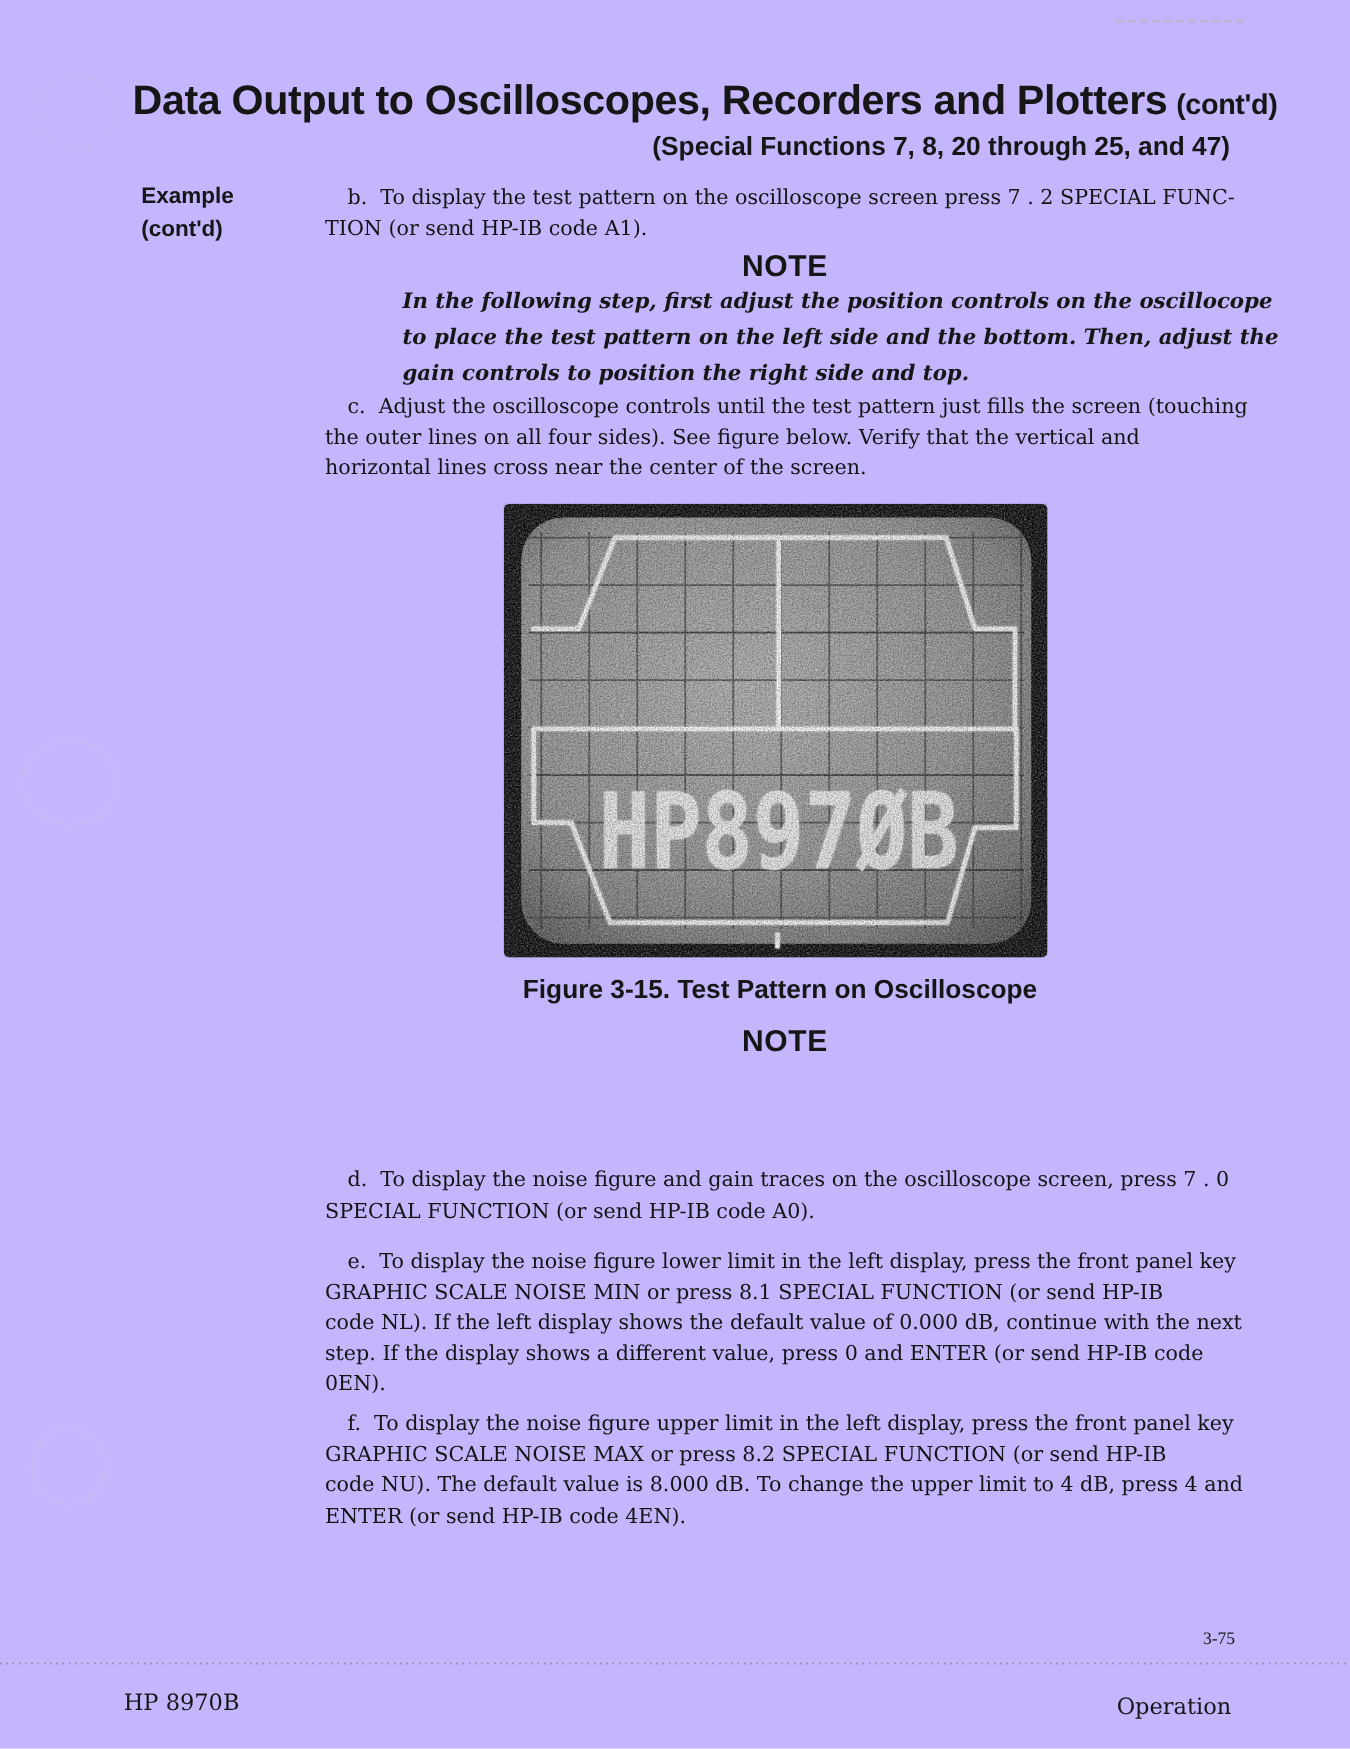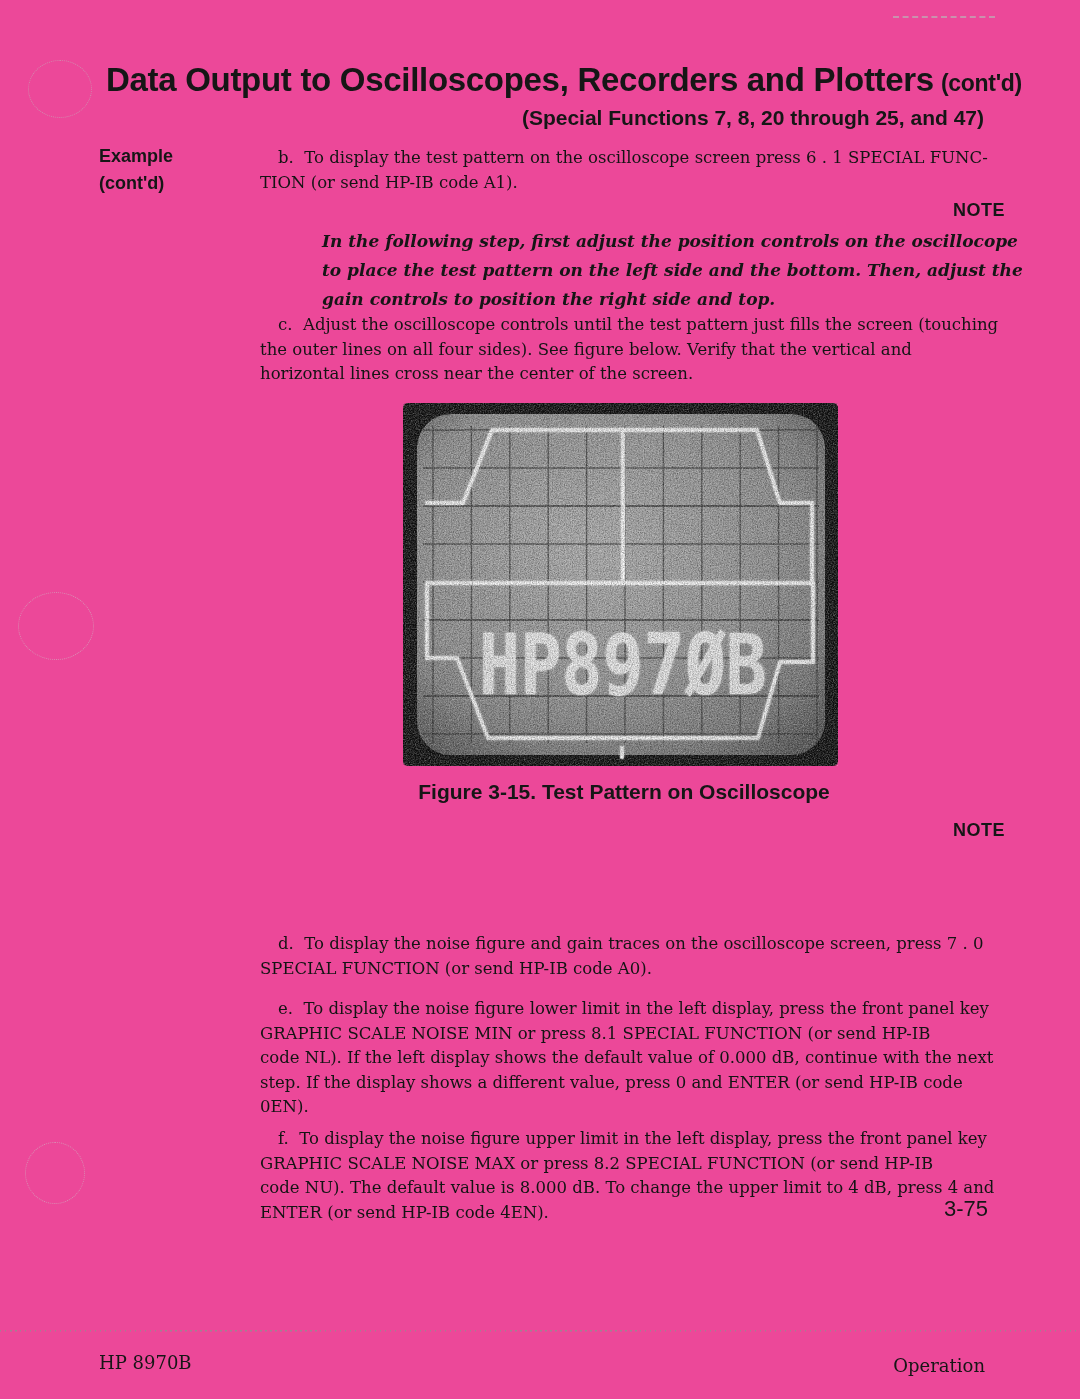--- a/index.html
+++ b/index.html
@@ -1,56 +1,56 @@
 <!DOCTYPE html>
 <html><head>
 <meta charset="utf-8">
 <style>
   html,body{margin:0;padding:0;background:#fff;}
-  .page{position:relative;width:1080px;height:1399px;background:#ec4899;overflow:hidden;
+  .page{position:relative;width:1080px;height:1399px;background:#c4b5fd;overflow:hidden;
         font-family:"Liberation Sans",sans-serif;color:#161616;}
 
   
   .smudge{position:absolute;border:1px dotted #c9c9c9;border-radius:50%;opacity:.55;}
   .sm1{left:28px;top:60px;width:62px;height:56px;border-color:#bdbdbd;}
   .sm2{left:18px;top:592px;width:74px;height:66px;}
   .sm3{left:25px;top:1142px;width:58px;height:60px;}
   .smudge-dashes{position:absolute;left:893px;top:16px;width:102px;height:0;
         border-top:2px dashed #b8b8b8;opacity:.65;}
 
   .title{position:absolute;left:106px;top:62px;width:950px;margin:0;
         font-weight:bold;font-size:33px;letter-spacing:-.3px;line-height:1.1;white-space:nowrap;}
   .title-suffix{font-size:23px;margin-left:7px;}
   .subtitle{position:absolute;left:104px;top:106px;width:880px;text-align:right;
         font-weight:bold;font-size:21px;}
 
-  .sidebar-label{position:absolute;left:99px;top:143px;font-weight:bold;font-size:18px;line-height:27px;}
+  .sidebar-label{position:absolute;left:113px;top:143px;font-weight:bold;font-size:18px;line-height:27px;}
   .lines{white-space:pre;}
   .para{position:absolute;left:260px;width:745px;font-family:"DejaVu Serif",serif;
         font-size:16.5px;line-height:24.5px;text-indent:18px;color:#141414;}
   .pb{top:146px;}
   .pc{top:313px;}
   .pd{top:932px;}
   .pe{top:997px;}
   .pf{top:1127px;}
 
-  .note-heading{position:absolute;left:277px;width:728px;text-align:right;
-        font-weight:bold;font-size:18px;letter-spacing:.5px;}
+  .note-heading{position:absolute;left:264px;width:728px;text-align:center;
+        font-weight:bold;font-size:24px;letter-spacing:.5px;}
   .nh1{top:200px;}
   .nh2{top:820px;}
   .note-body{position:absolute;left:322px;font-family:"DejaVu Serif",serif;font-style:italic;
         font-size:17px;line-height:29px;color:#161616;}
   .nb1{top:227px;font-weight:bold;}
   .nb2{top:848px;}
 
   .scope-figure{position:absolute;left:403px;top:403px;width:435px;height:363px;margin:0;}
   .caption{position:absolute;left:260px;width:728px;top:780px;text-align:center;
         font-weight:bold;font-size:21px;}
 
-  .page-number{position:absolute;right:92px;top:1196px;font-family:Liberation Sans, sans-serif;font-size:22px;}
+  .page-number{position:absolute;right:92px;top:1304px;font-family:Liberation Serif, serif;font-size:14px;}
   .footer-rule{position:absolute;left:0;top:1330px;width:1080px;height:2px;
         background-image:repeating-linear-gradient(to right,#8f8f8f 0 1.5px,transparent 1.5px 5px);
         background-size:auto 1.5px;background-repeat:repeat-x;opacity:.8;}
   .footer-left{position:absolute;left:99px;top:1352px;font-family:"DejaVu Serif",serif;font-size:18px;}
   .footer-right{position:absolute;right:95px;top:1355px;font-family:"DejaVu Serif",serif;font-size:18px;}
 </style>
 </head>
 <body>
 
 <div class="page">
@@ -62,21 +62,21 @@
 
   <h1 class="title"><span>Data Output to Oscilloscopes, Recorders and Plotters</span><span class="title-suffix">(cont'd)</span></h1>
 
   <div class="subtitle">(Special Functions 7, 8, 20 through 25, and 47)</div>
 
   <div class="sidebar-label">
     <div>Example</div>
     <div>(cont'd)</div>
   </div>
 
-  <div class="para pb lines">b.  To display the test pattern on the oscilloscope screen press 6 . 1 SPECIAL FUNC-
+  <div class="para pb lines">b.  To display the test pattern on the oscilloscope screen press 7 . 2 SPECIAL FUNC-
 TION (or send HP-IB code A1).</div>
 
   <div class="note-heading nh1">NOTE</div>
   <div class="note-body nb1 lines">In the following step, first adjust the position controls on the oscillocope
 to place the test pattern on the left side and the bottom. Then, adjust the
 gain controls to position the right side and top.</div>
 
   <div class="para pc lines">c.  Adjust the oscilloscope controls until the test pattern just fills the screen (touching
 the outer lines on all four sides). See figure below. Verify that the vertical and
 horizontal lines cross near the center of the screen.</div>

